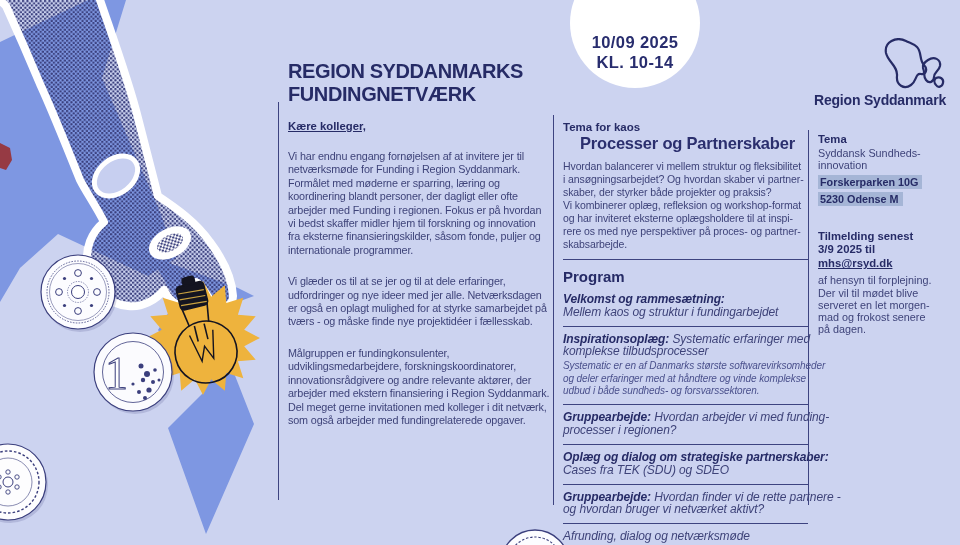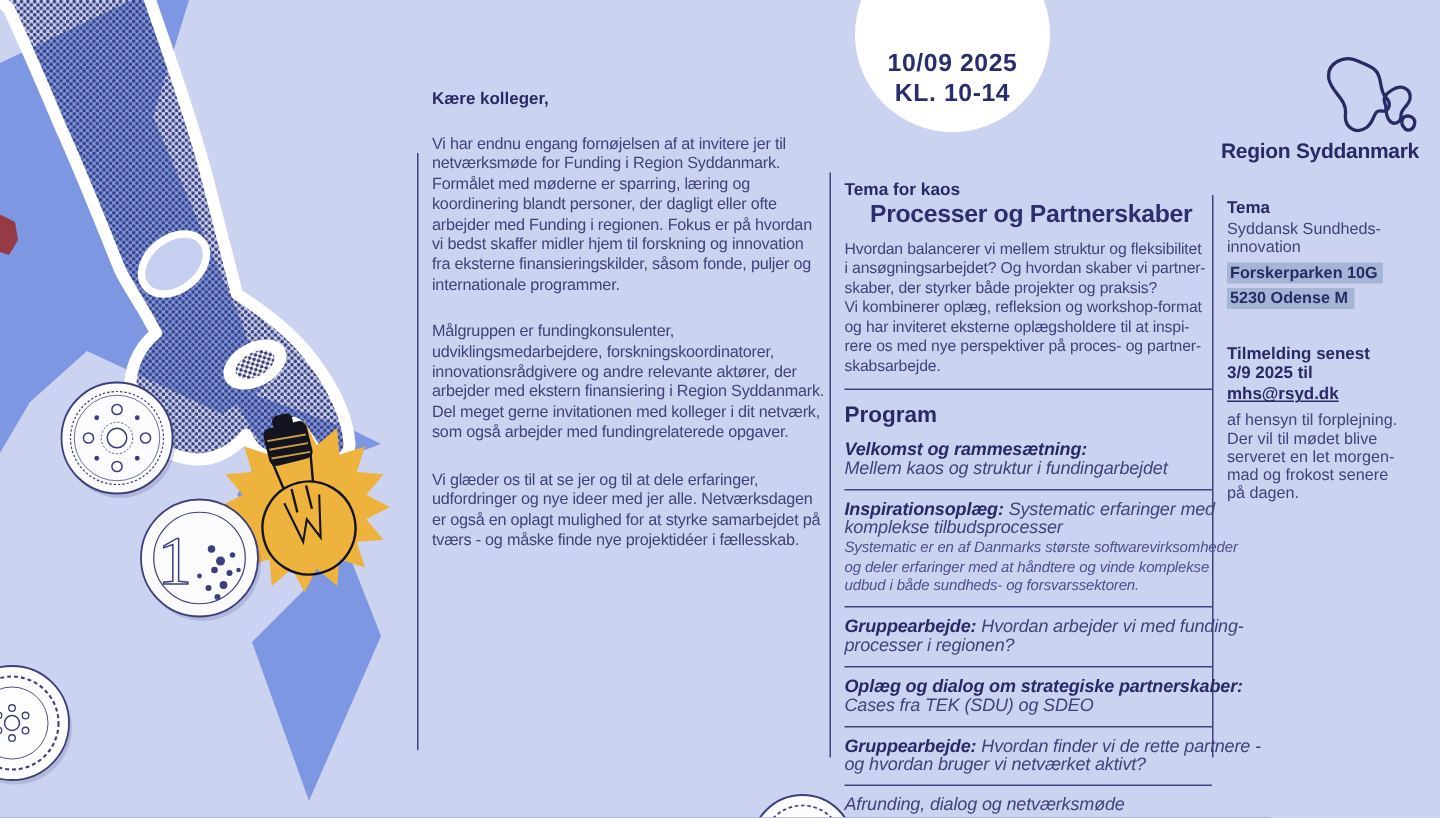--- a/index.html
+++ b/index.html
@@ -20,21 +20,21 @@
   .vrule{position:absolute;width:1px;background:#3d4380;}
   .vr1{left:278px;top:102px;height:398px;}
   .vr2{left:553px;top:115px;height:390px;}
   .vr3{left:808px;top:130px;height:375px;}
   
   .col-main{position:absolute;left:288px;top:60px;width:254px;}
   .col-main h1{
     margin:0 0 14px 0;font-size:20px;line-height:23px;font-weight:800;
     letter-spacing:-0.4px;color:#262b66;white-space:pre;
   }
-  .salutation{font-weight:bold;font-size:11.3px;color:#262b66;margin:0 0 10px 0;}
+  .salutation{font-weight:bold;font-size:11.3px;color:#262b66;margin:0 0 10px 0;text-decoration:underline;}
   .col-main p.body{font-size:10.8px;line-height:13.4px;margin:18px 0 9px 0;letter-spacing:-0.15px;}
   
   .col-theme{position:absolute;left:563px;top:121px;width:245px;}
   .kicker{font-size:11.5px;font-weight:bold;color:#262b66;margin:0;}
   .col-theme h2{margin:1px 0 7px 17px;font-size:16.5px;font-weight:600;color:#2b2f6e;letter-spacing:-0.2px;}
   .theme-body{font-size:10.5px;line-height:13px;margin:0;letter-spacing:-0.1px;}
   .tdiv{border-top:1px solid #3d4380;margin-top:8px;}
   .col-theme h3{margin:8px 0 2px 0;font-size:15px;font-weight:bold;color:#262b66;}
   .prog-item{border-bottom:1px solid #3d4380;padding:6px 0 7px 0;}
   .prog-item p{margin:0;font-size:12px;line-height:12.8px;letter-spacing:-0.1px;font-style:italic;}
@@ -174,39 +174,41 @@
   <div class="badge">
     <div>10/09 2025</div>
     <div>KL. 10-14</div>
   </div>
 
   <div class="vrule vr1"></div>
   <div class="vrule vr2"></div>
   <div class="vrule vr3"></div>
 
   <div class="col-main">
+    <h1>REGION SYDDANMARKS
+FUNDINGNETVÆRK</h1>
     <p class="salutation">Kære kolleger,</p>
     <p class="body pre">Vi har endnu engang fornøjelsen af at invitere jer til
 netværksmøde for Funding i Region Syddanmark.
 Formålet med møderne er sparring, læring og
 koordinering blandt personer, der dagligt eller ofte
 arbejder med Funding i regionen. Fokus er på hvordan
 vi bedst skaffer midler hjem til forskning og innovation
 fra eksterne finansieringskilder, såsom fonde, puljer og
 internationale programmer.</p>
+    <p class="body pre">Vi glæder os til at se jer og til at dele erfaringer,
+udfordringer og nye ideer med jer alle. Netværksdagen
+er også en oplagt mulighed for at styrke samarbejdet på
+tværs - og måske finde nye projektidéer i fællesskab.</p>
     <p class="body pre">Målgruppen er fundingkonsulenter,
 udviklingsmedarbejdere, forskningskoordinatorer,
 innovationsrådgivere og andre relevante aktører, der
 arbejder med ekstern finansiering i Region Syddanmark.
 Del meget gerne invitationen med kolleger i dit netværk,
 som også arbejder med fundingrelaterede opgaver.</p>
-    <p class="body pre">Vi glæder os til at se jer og til at dele erfaringer,
-udfordringer og nye ideer med jer alle. Netværksdagen
-er også en oplagt mulighed for at styrke samarbejdet på
-tværs - og måske finde nye projektidéer i fællesskab.</p>
   </div>
 
   <div class="col-theme">
     <p class="kicker">Tema for kaos</p>
     <h2>Processer og Partnerskaber</h2>
     <p class="theme-body pre">Hvordan balancerer vi mellem struktur og fleksibilitet
 i ansøgningsarbejdet? Og hvordan skaber vi partner-
 skaber, der styrker både projekter og praksis?
 Vi kombinerer oplæg, refleksion og workshop-format
 og har inviteret eksterne oplægsholdere til at inspi-

